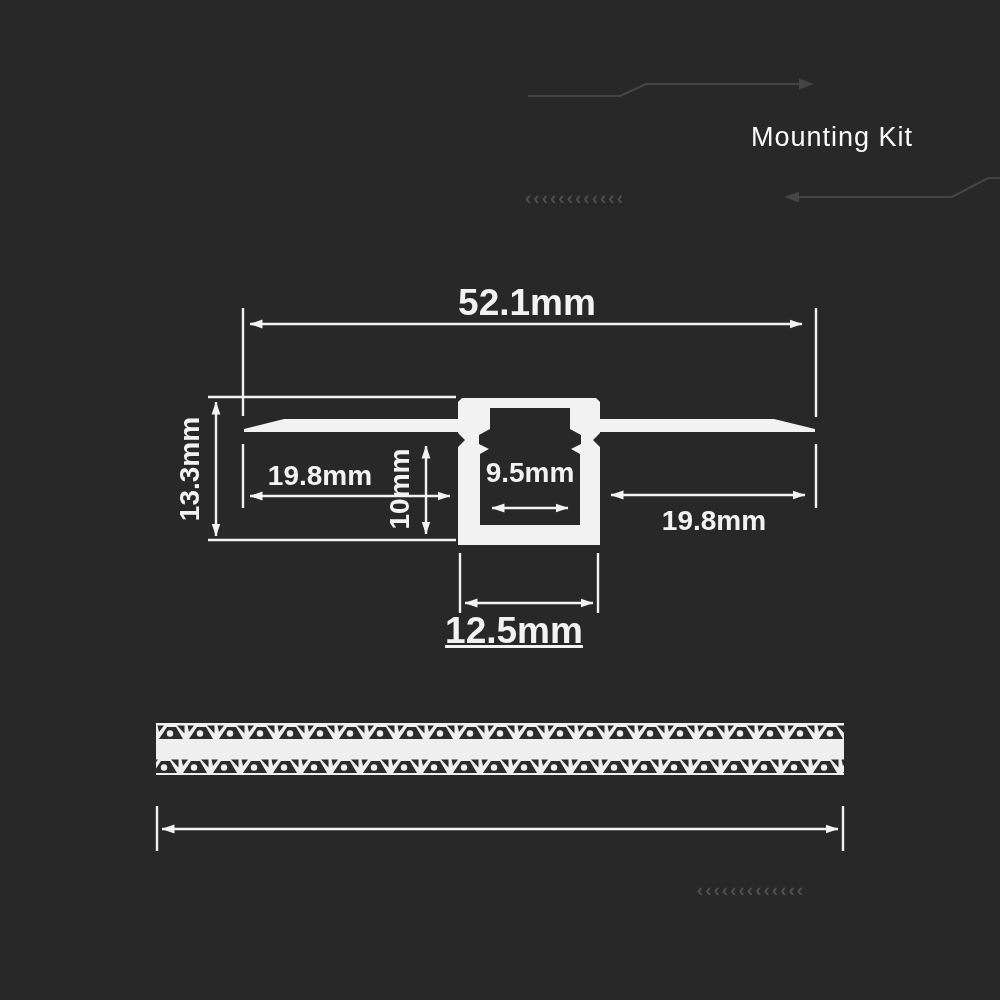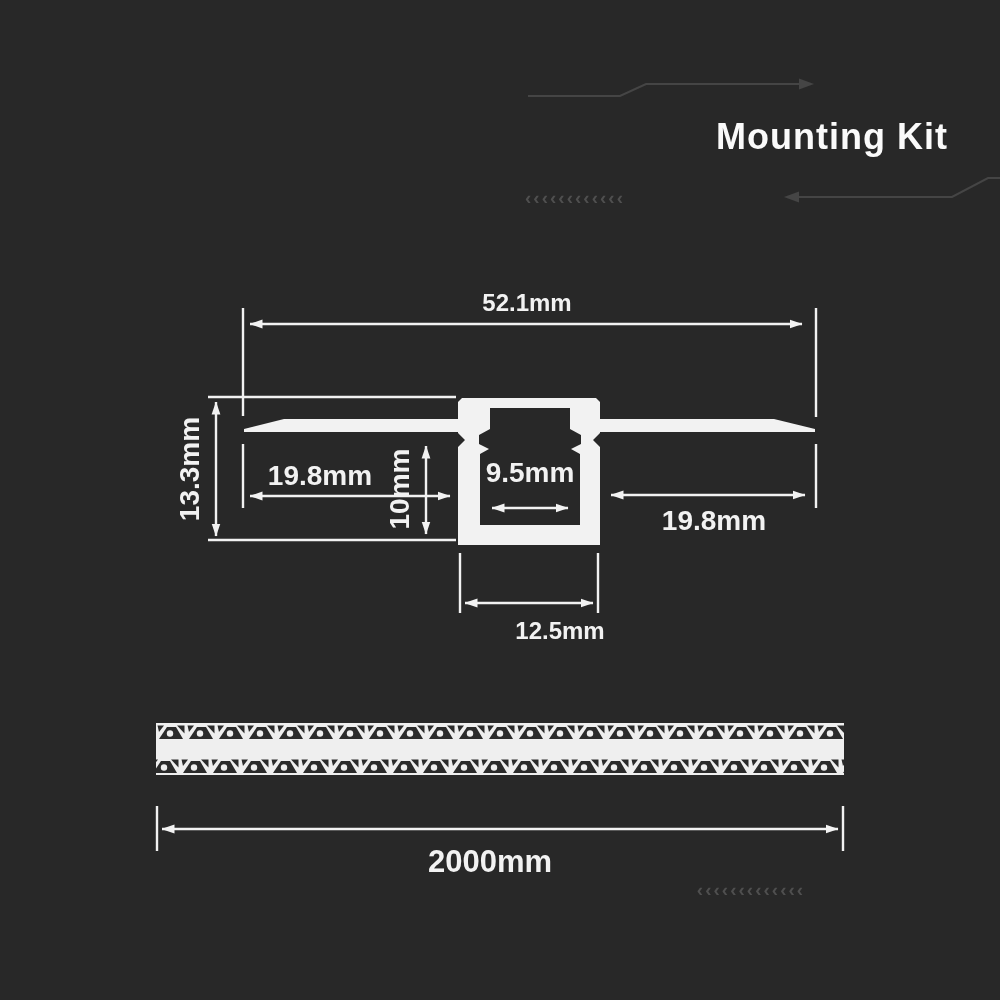--- a/index.html
+++ b/index.html
@@ -8,28 +8,28 @@
     background:#282828;
     font-family:"Liberation Sans", sans-serif;
   }
   .page svg.draw{position:absolute;left:0;top:0;}
   .lbl{
     position:absolute;color:#f2f2f2;font-weight:700;white-space:nowrap;
     transform:translate(-50%,-50%);letter-spacing:0;
   }
   .lbl.rot{transform:translate(-50%,-50%) rotate(-90deg);}
   .title{
-    position:absolute;color:#fafafa;font-weight:700;font-size:36px;
+    position:absolute;color:#fafafa;font-weight:400;font-size:27px;
     letter-spacing:1px;white-space:nowrap;transform:translate(-50%,-50%);
   }
   .chevrons{
     position:absolute;color:#4f4f4f;font-weight:700;font-size:19px;
     letter-spacing:2px;white-space:nowrap;transform:translate(-50%,-50%);
   }
-  .fs28{font-size:28px;} .fs29{font-size:24px;} .fs31{font-size:31px;}
+  .fs28{font-size:28px;} .fs29{font-size:37px;} .fs31{font-size:31px;}
 </style>
 </head>
 <body>
 
 <div class="page">
 
   <svg class="draw" width="1000" height="1000" viewBox="0 0 1000 1000">
     <defs>
       <marker id="ah" viewBox="0 0 13 10" refX="12.5" refY="5" markerWidth="13" markerHeight="10" markerUnits="userSpaceOnUse" orient="auto-start-reverse">
         <path d="M13,5 L0,0.6 L0,9.4 Z" fill="#f2f2f2"></path>
@@ -117,16 +117,15 @@
 
   <div class="chevrons" style="left:575px;top:198px;">‹‹‹‹‹‹‹‹‹‹‹‹</div>
   <div class="chevrons" style="left:751px;top:890px;">‹‹‹‹‹‹‹‹‹‹‹‹‹</div>
 
   <div class="lbl fs29" style="left:527px;top:303px;">52.1mm</div>
   <div class="lbl fs28 rot" style="left:190px;top:469px;">13.3mm</div>
   <div class="lbl fs28" style="left:320px;top:476px;">19.8mm</div>
   <div class="lbl fs28 rot" style="left:400px;top:489px;">10mm</div>
   <div class="lbl fs28" style="left:530px;top:473px;">9.5mm</div>
   <div class="lbl fs28" style="left:714px;top:521px;">19.8mm</div>
-  <div class="lbl fs29" style="left:560px;top:631px;">12.5mm</div>
-  <div class="lbl fs31" style="left:490px;top:862px;">2000mm</div>
+  <div class="lbl fs29" style="left:514px;top:631px;text-decoration:underline;">12.5mm</div>
 
 </div>
 
 </body></html>

